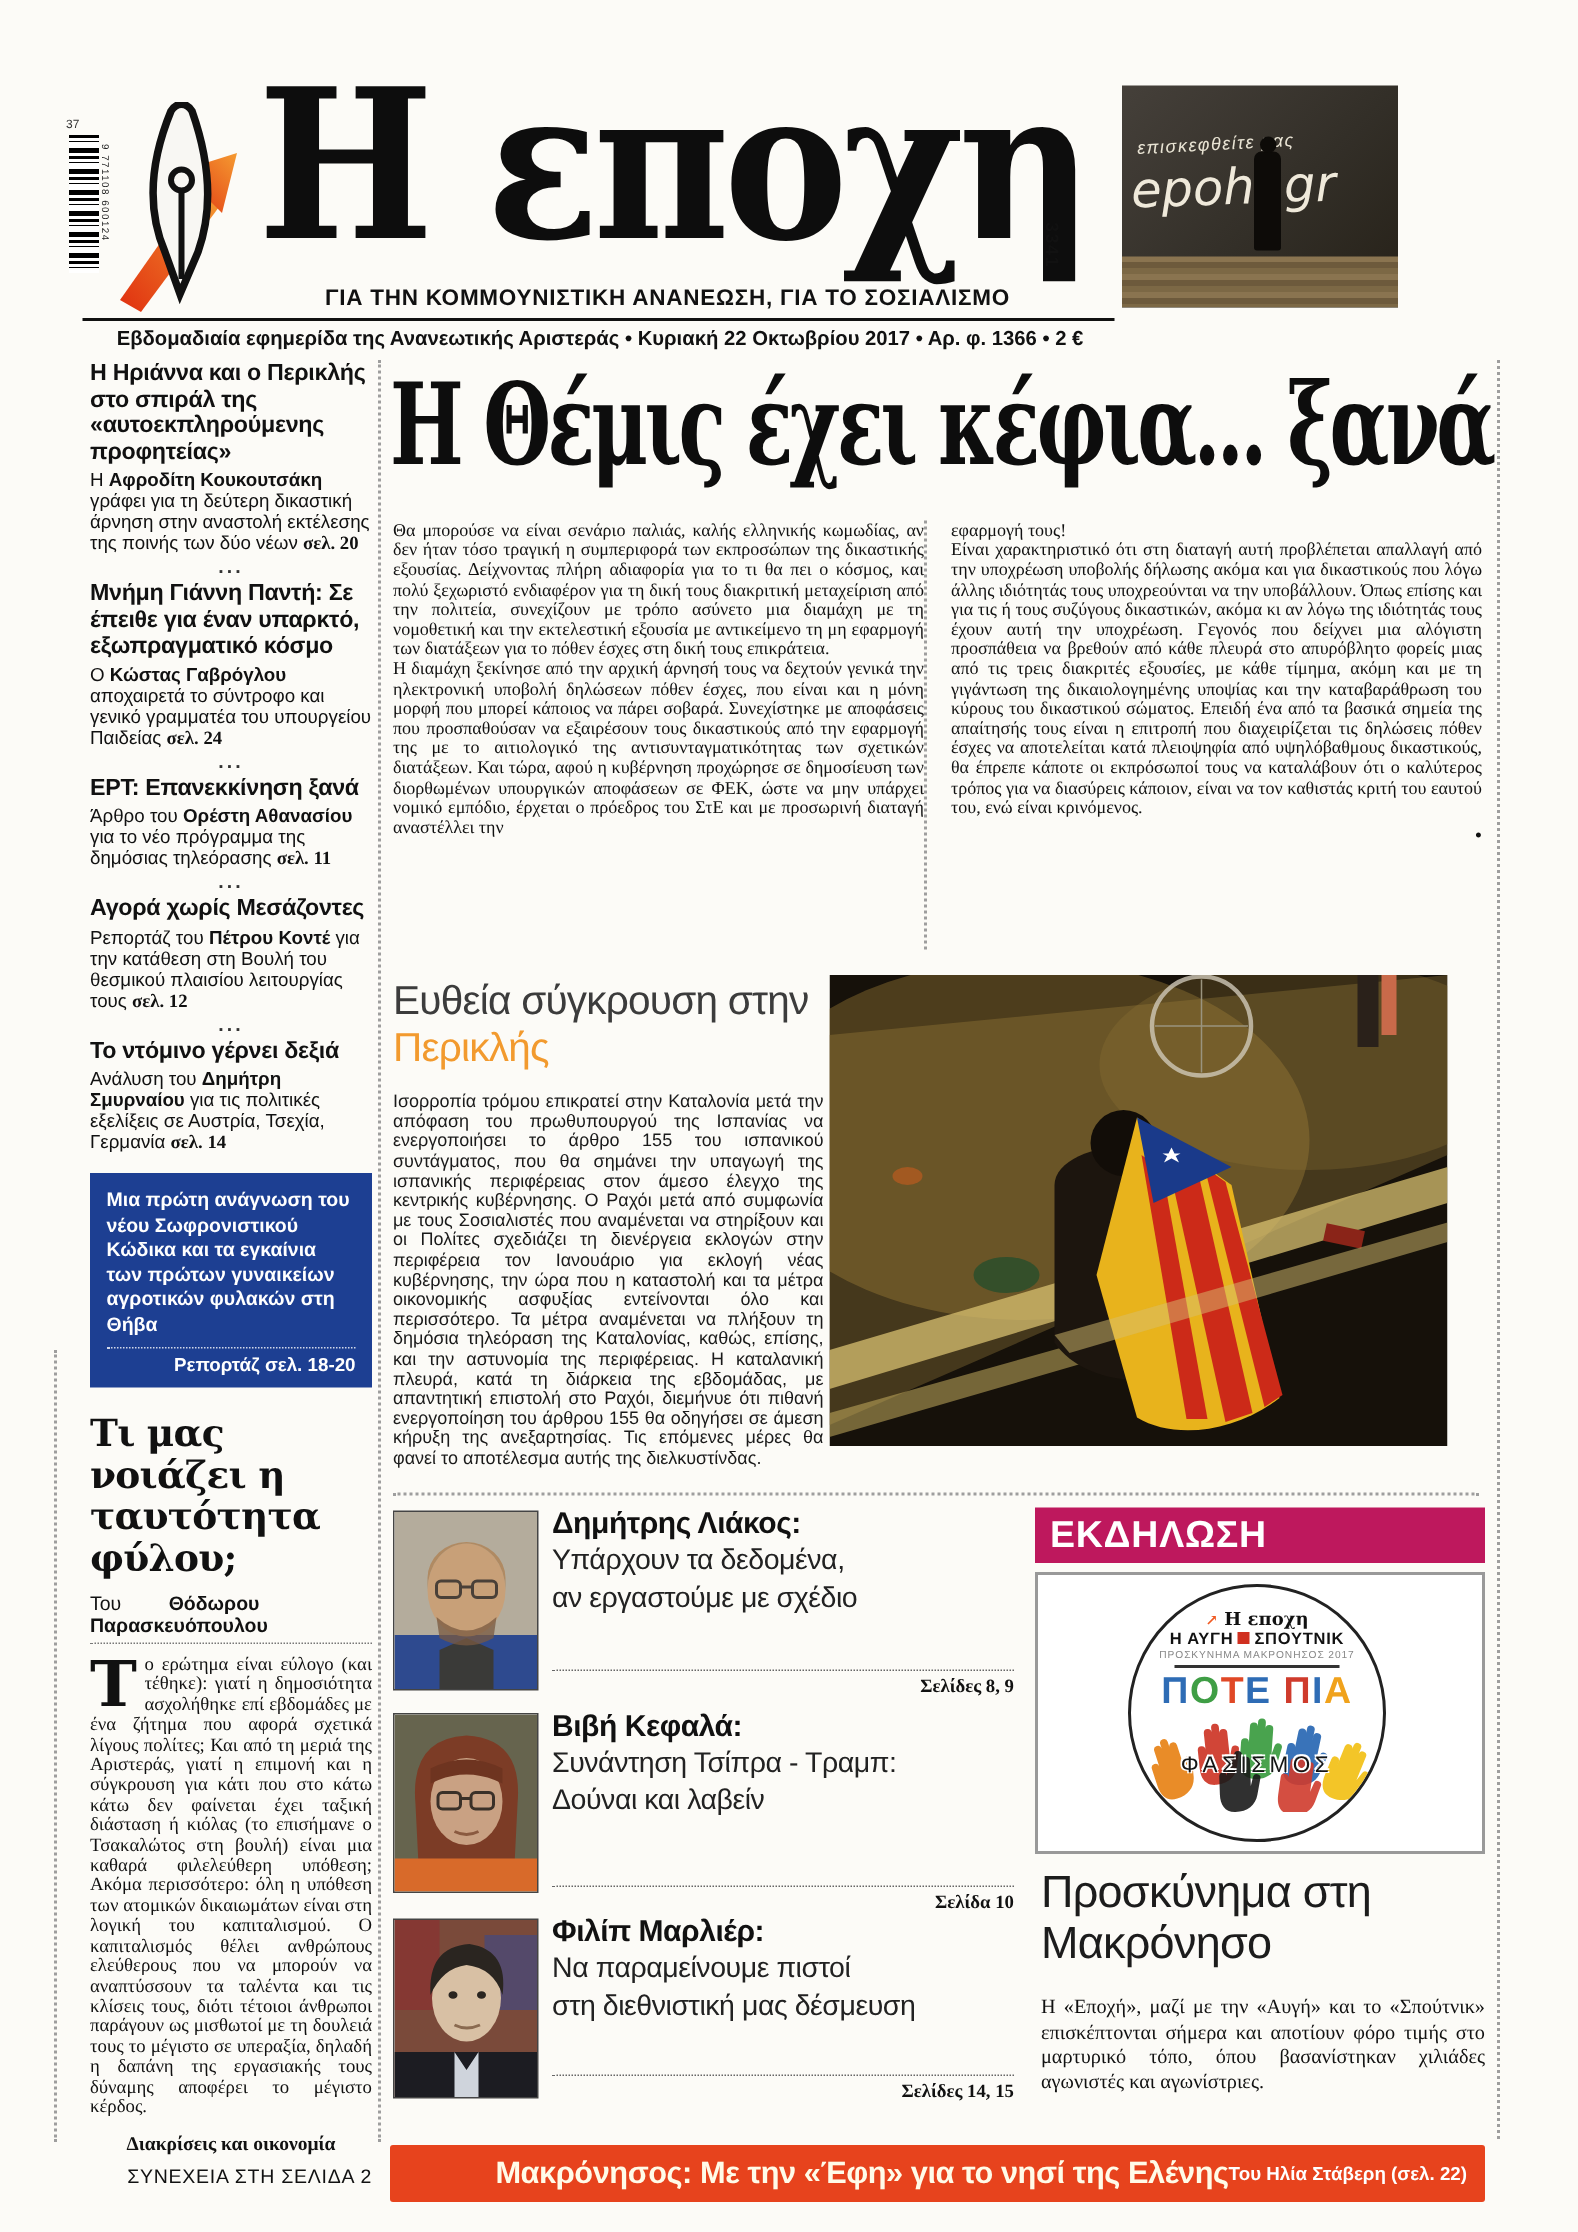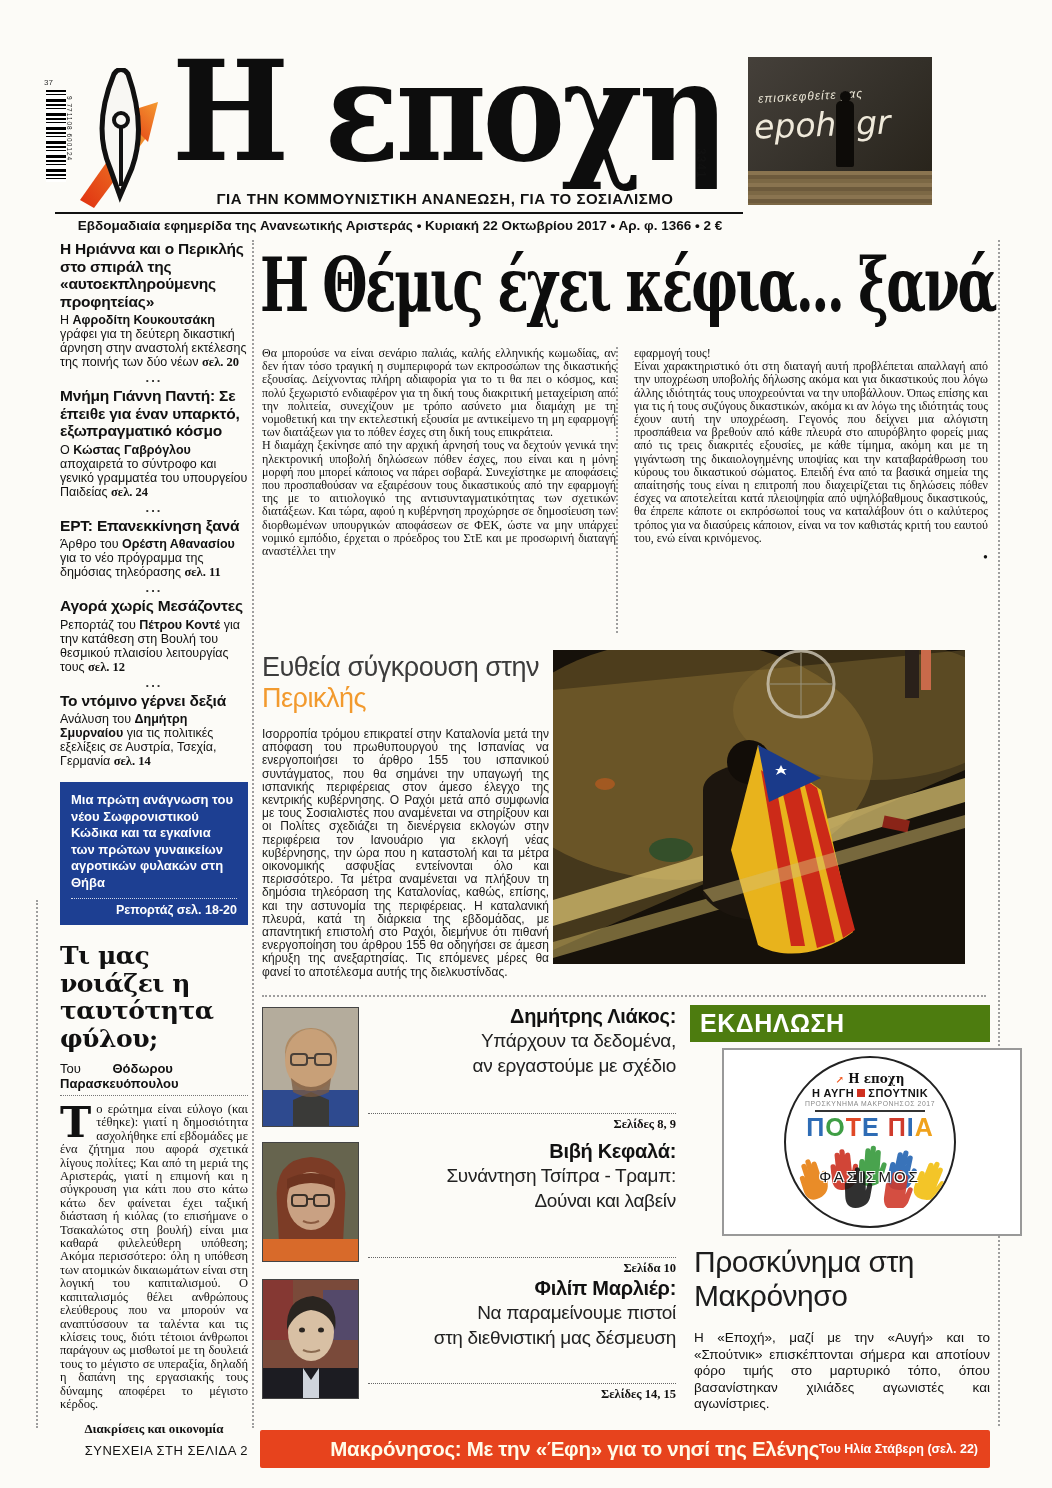--- a/index.html
+++ b/index.html
@@ -66,44 +66,44 @@
   .cat-head{font-size:27px;line-height:31px;color:#3c3c3c;letter-spacing:-.5px;}
   .cat-head .accent{color:#f29a2e;}
   .cat-body{margin-top:14px;font-size:12px;line-height:13.2px;text-align:justify;color:#1a1a1a;}
   .cat-body::first-line{}
   .photo{left:553px;top:650px;width:412px;height:314px;}
 
   
   .interviews{left:262px;top:1005px;width:414px;height:420px;}
   .iv-row{position:absolute;left:0;width:414px;}
   .portrait{position:absolute;left:0;top:2px;width:95px;height:118px;border:1px solid #444;}
-  .iv-text{position:absolute;left:106px;top:0;width:308px;text-align:right;}
+  .iv-text{position:absolute;left:106px;top:0;width:308px;}
   .iv-name{font-weight:bold;font-size:20px;letter-spacing:-.3px;}
   .iv-line{font-size:19px;line-height:25px;color:#222;letter-spacing:-.3px;}
   .iv-div{position:absolute;left:106px;width:308px;border-top:1.5px dotted #666;}
   .iv-page{position:absolute;right:0;font-weight:bold;font-size:12.5px;font-family:"Liberation Serif",serif;}
 
   
-  .event-header{left:690px;top:1005px;width:300px;height:37px;background:#4d7c0f;color:#fff;
+  .event-header{left:690px;top:1005px;width:300px;height:37px;background:#be185d;color:#fff;
                 font-weight:bold;font-size:25px;line-height:37px;padding-left:10px;box-sizing:border-box;letter-spacing:.5px;}
-  .poster{left:690px;top:1048px;width:300px;height:188px;background:#fff;border:2px solid #999;box-sizing:border-box;margin-left:32px;}
+  .poster{left:690px;top:1048px;width:300px;height:188px;background:#fff;border:2px solid #999;box-sizing:border-box;}
   .poster-circle{position:absolute;left:60px;top:6px;width:172px;height:172px;border:2.5px solid #222;border-radius:50%;
                  box-sizing:border-box;text-align:center;overflow:hidden;background:#fff;}
   .pc-brand{margin-top:14px;font-family:"DejaVu Serif",serif;font-weight:bold;font-size:12px;}
   .pc-brand .mini-arrow{color:#f05a22;font-size:10px;}
   .pc-partners{font-weight:bold;font-size:11px;letter-spacing:.5px;margin-top:1px;}
   .pc-partners .sq{display:inline-block;width:8px;height:8px;background:#d03020;margin:0 3px;}
   .pc-sub{font-size:6.8px;color:#888;letter-spacing:.6px;margin-top:1px;}
   .pc-line{width:110px;height:2px;background:#333;margin:3px auto 2px auto;}
   .pc-slogan{font-weight:bold;font-size:25px;letter-spacing:1px;white-space:pre;line-height:26px;}
   .pc-hands{position:relative;margin-top:-2px;height:70px;}
   .pc-fascism{position:absolute;left:0;top:30px;width:100%;text-align:center;font-weight:normal;font-size:15px;
       letter-spacing:3px;color:#151515;text-shadow:-1px -1px 0 #fff,1px -1px 0 #fff,-1px 1px 0 #fff,1px 1px 0 #fff;}
   .event-title{left:694px;top:1245px;width:298px;font-size:30px;line-height:34px;color:#1c1c1c;letter-spacing:-.5px;}
-  .event-body{left:694px;top:1330px;width:296px;font-family:Liberation Sans, sans-serif;font-size:13.5px;
+  .event-body{left:694px;top:1330px;width:296px;font-family:Liberation Serif, serif;font-size:13.5px;
               line-height:16.5px;text-align:justify;}
 
   
   .banner{left:260px;top:1430px;width:730px;height:38px;background:#e7431d;border-radius:2px;
           display:flex;align-items:center;box-sizing:border-box;padding:0 12px;}
   .banner-title{color:#fffbe8;font-weight:bold;font-size:20.5px;letter-spacing:-.3px;flex:1;text-align:right;}
   .banner-byline{color:#fff;font-weight:bold;font-size:12.5px;white-space:nowrap;}
 </style>
 </head>
 <body>

